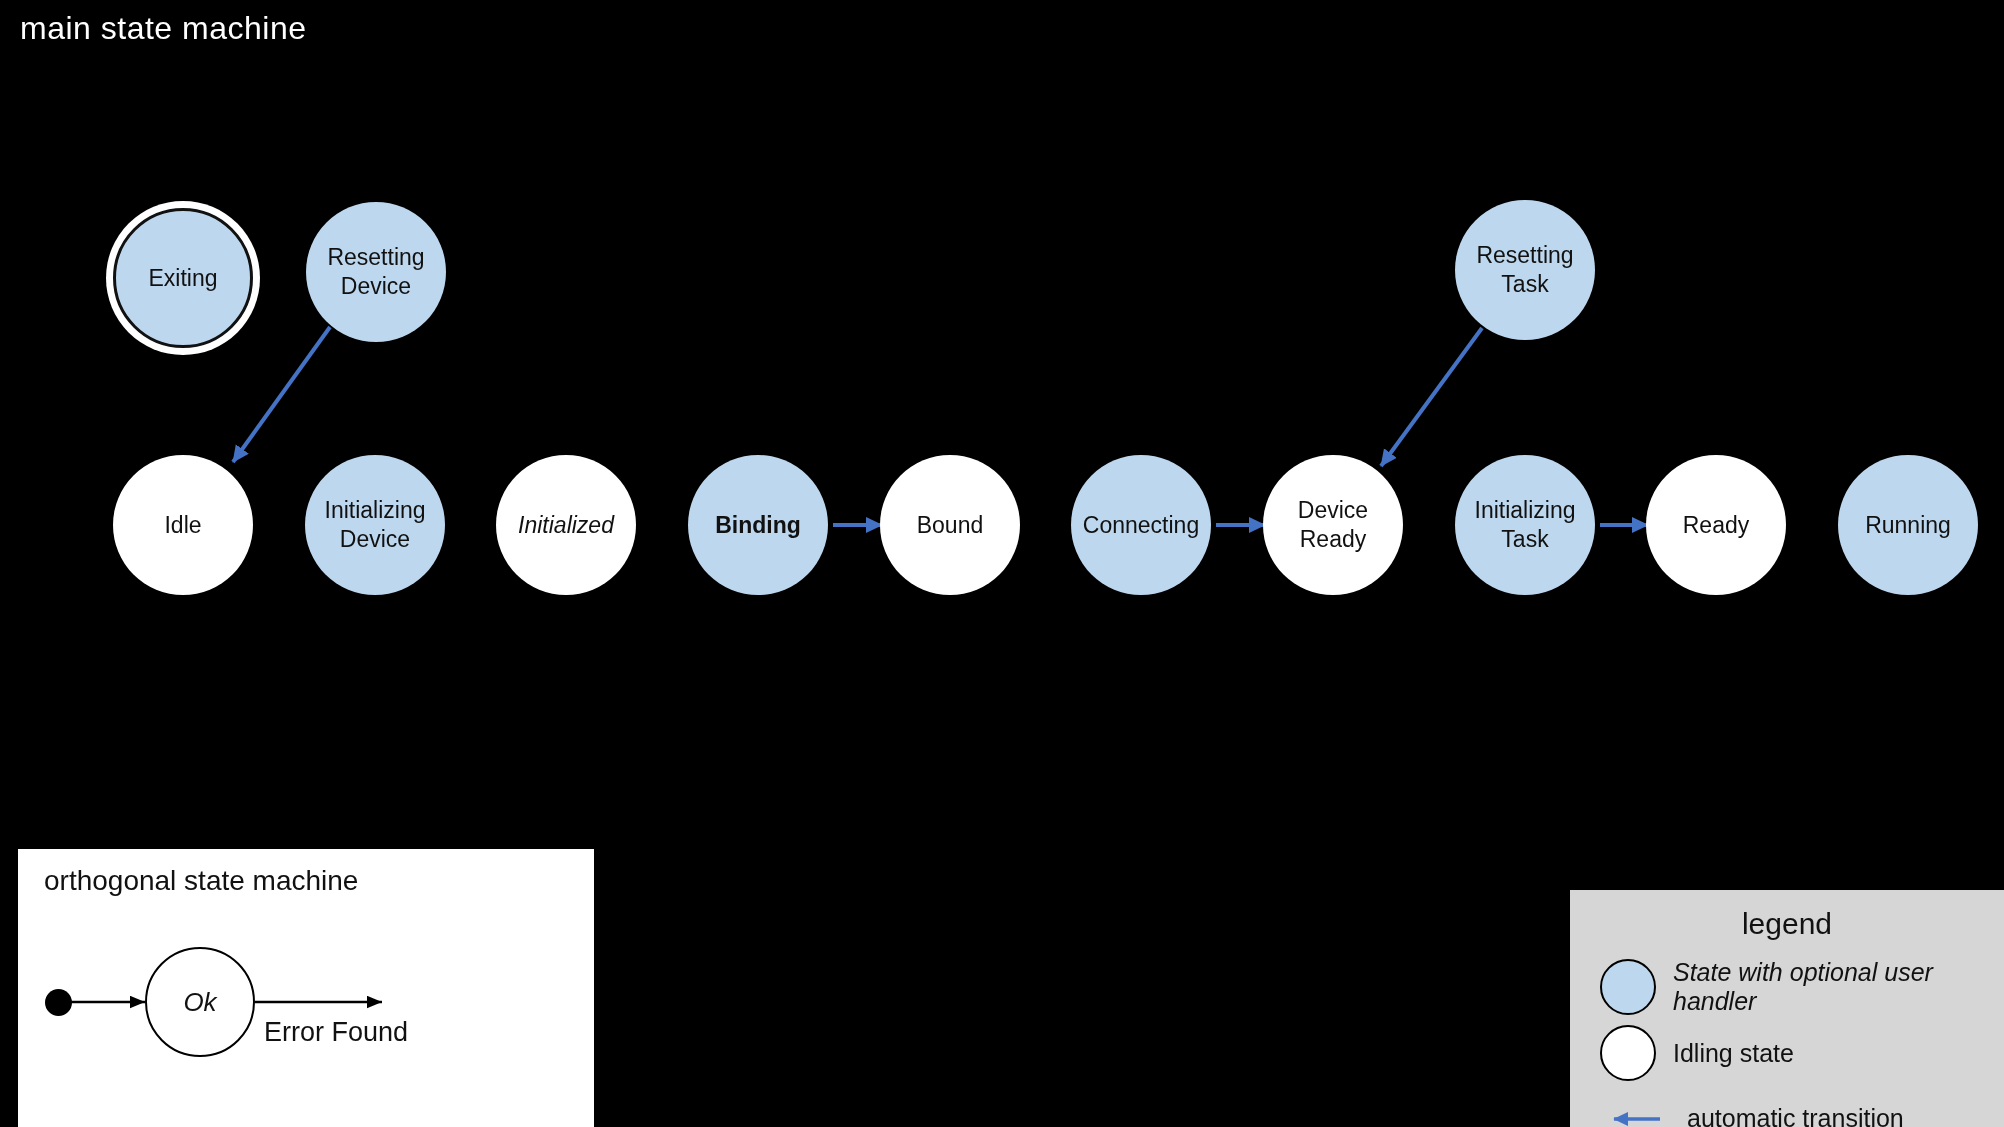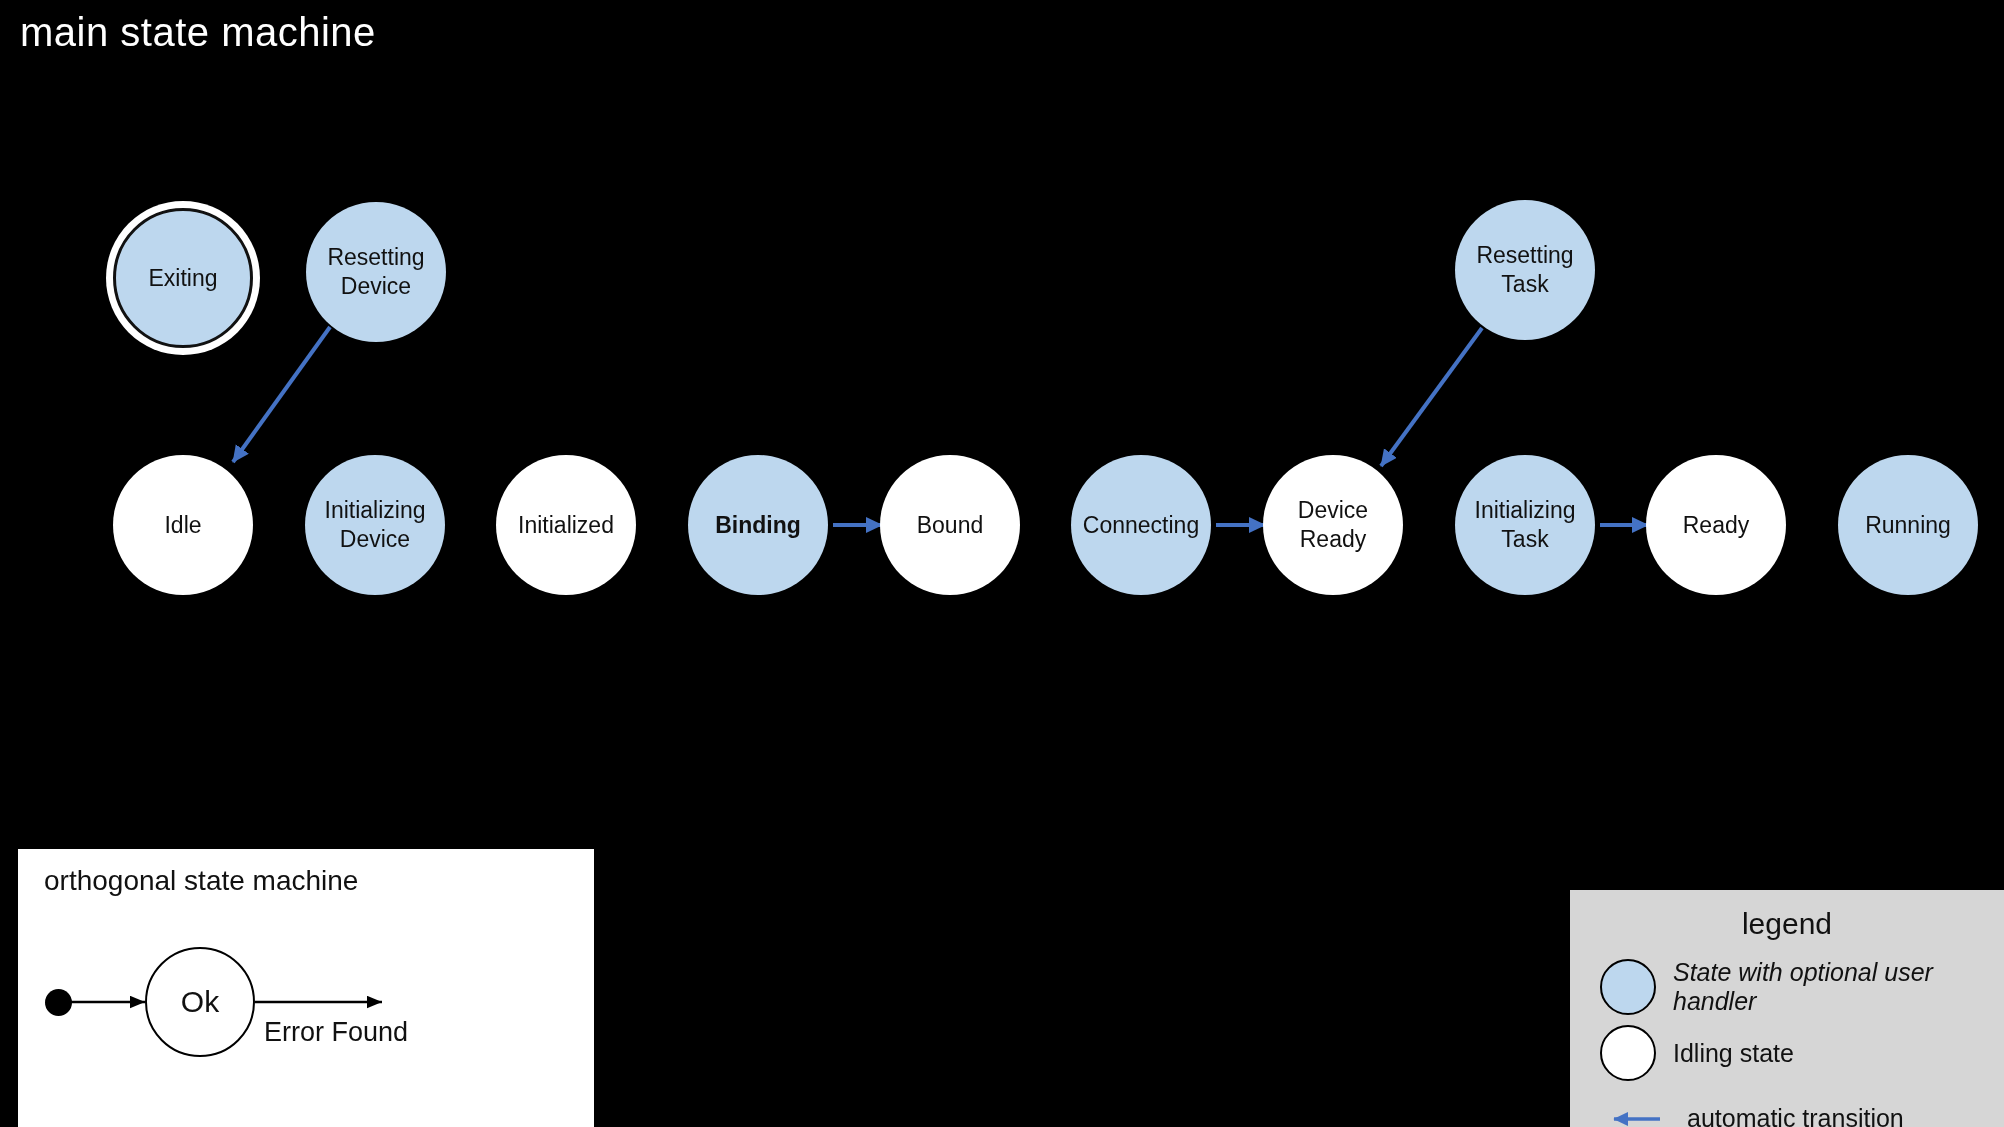--- a/index.html
+++ b/index.html
@@ -13,21 +13,21 @@
   }
   *{box-sizing:border-box;margin:0;padding:0;}
   html,body{background:var(--background);}
   body{font-family:"Liberation Sans","DejaVu Sans",sans-serif;}
   .canvas{
     position:relative;width:2004px;height:1127px;
     background:var(--background);overflow:hidden;
   }
   .main-title{
     position:absolute;left:20px;top:10px;
-    color:#ffffff;font-size:40px;font-weight:400;letter-spacing:.5px;
+    color:#ffffff;font-size:32px;font-weight:400;letter-spacing:.5px;
   }
   
   #arrow-layer{position:absolute;left:0;top:0;width:2004px;height:1127px;pointer-events:none;}
   #arrow-layer line{stroke:var(--automatic-transition);stroke-width:4;}
   .blue-head{fill:var(--automatic-transition);}
   .black-head{fill:#000000;}
   .state{
     position:absolute;width:140px;height:140px;border-radius:50%;
     display:flex;align-items:center;justify-content:center;text-align:center;
     font-size:23px;line-height:1.25;color:var(--outline);
@@ -46,21 +46,21 @@
   }
   .ortho-title{position:absolute;left:26px;top:16px;font-size:28px;}
   .init-dot{
     position:absolute;left:27px;top:140px;width:27px;height:27px;
     border-radius:50%;background:#000000;
   }
   .ortho-state{
     position:absolute;width:110px;height:110px;border-radius:50%;
     background:#ffffff;border:2.5px solid #000000;
     display:flex;align-items:center;justify-content:center;
-    font-size:30px;color:var(--outline);
+    font-size:26px;color:var(--outline);font-style:italic;
   }
   .ortho-state.ok{left:127px;top:98px;}
   .ortho-state.error{left:364px;top:98px;}
   #ortho-arrows{position:absolute;left:0;top:0;width:576px;height:257px;pointer-events:none;}
   #ortho-arrows line{stroke:#000000;stroke-width:2.5;}
   .ortho-transition-label{
     position:absolute;left:210px;top:168px;width:180px;text-align:right;
     font-size:27px;color:var(--outline);
   }
   
@@ -103,21 +103,21 @@
       <line x1="1600" y1="525" x2="1648" y2="525" marker-end="url(#head-blue)"></line>
     </svg>
 
   <div id="main-nodes">
       <div class="state handler double-ring" style="left: 113px; top: 208px;">Exiting</div>
       <div class="state handler" style="left: 306px; top: 202px;">Resetting
 Device</div>
       <div class="state idling" style="left: 113px; top: 455px;">Idle</div>
       <div class="state handler" style="left: 305px; top: 455px;">Initializing
 Device</div>
-      <div class="state idling" style="left: 496px; top: 455px;">Initialized</div>
+      <div class="state idling" style="left: 496px; top: 455px; font-style: italic;">Initialized</div>
       <div class="state handler" style="left: 688px; top: 455px; font-weight: bold;">Binding</div>
       <div class="state idling" style="left: 880px; top: 455px;">Bound</div>
       <div class="state handler" style="left: 1071px; top: 455px;">Connecting</div>
       <div class="state idling" style="left: 1263px; top: 455px;">Device
 Ready</div>
       <div class="state handler" style="left: 1455px; top: 200px;">Resetting
 Task</div>
       <div class="state handler" style="left: 1455px; top: 455px;">Initializing
 Task</div>
       <div class="state idling" style="left: 1646px; top: 455px;">Ready</div>

